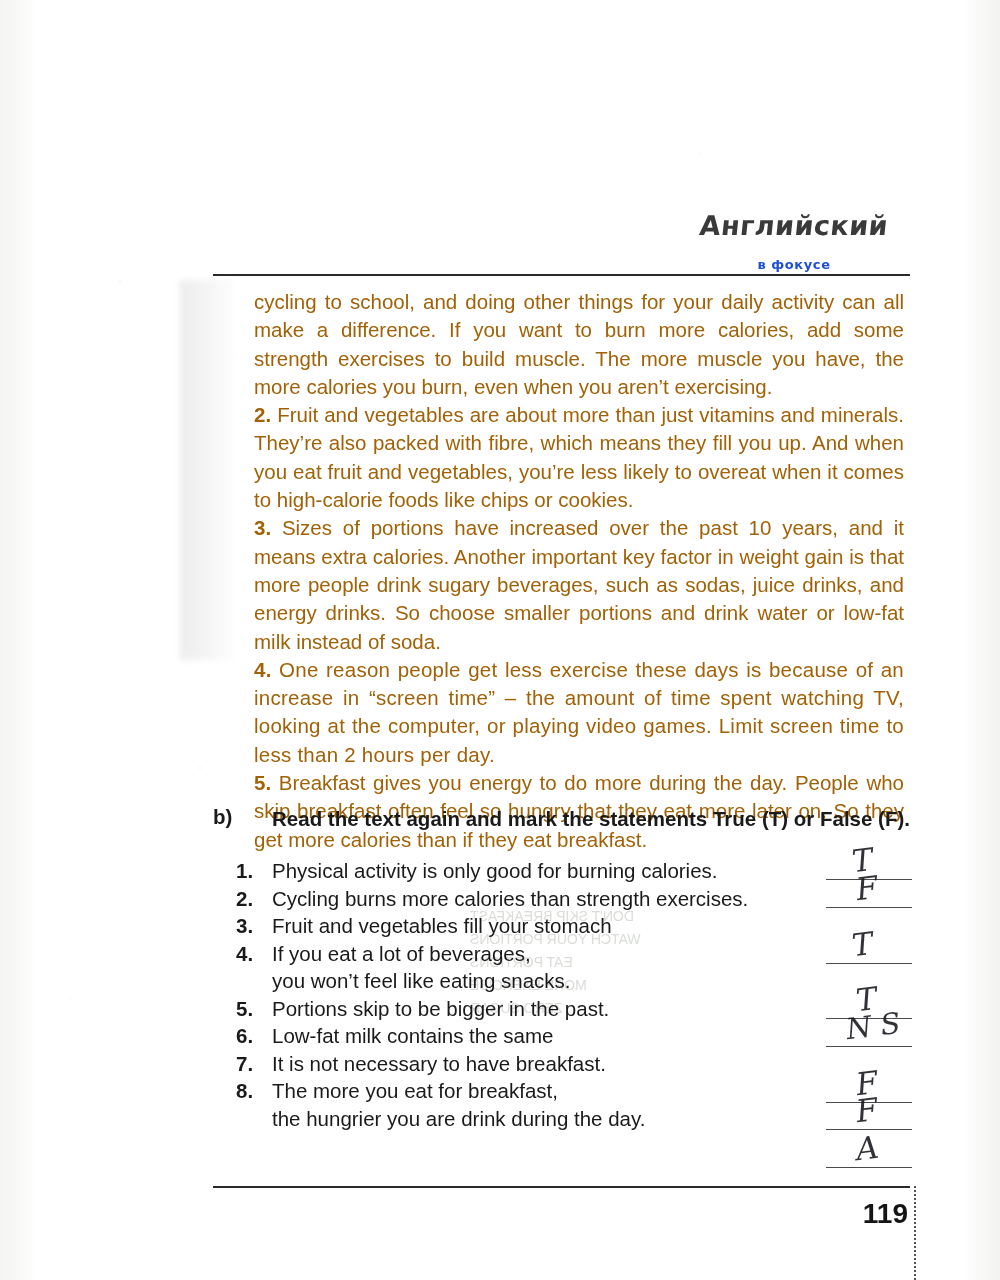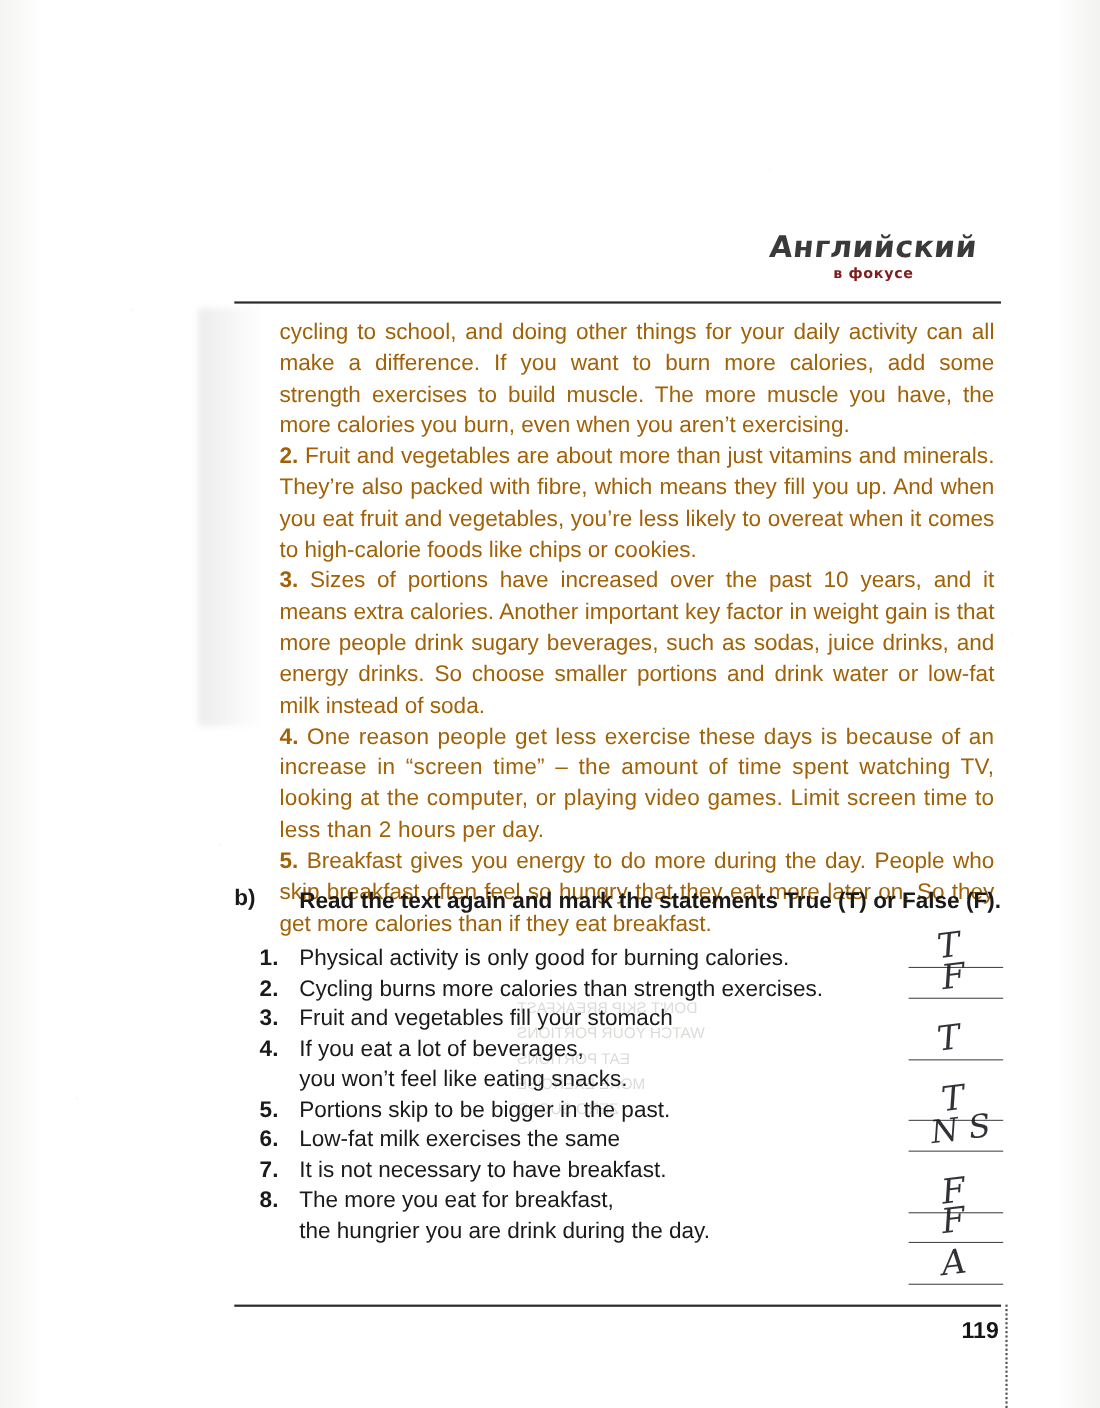--- a/index.html
+++ b/index.html
@@ -63,22 +63,22 @@
     font-size: 27px;
     letter-spacing: .5px;
     color: #3a3a3a;
     transform: skewX(-6deg);
     line-height: 1;
   }
   .logo-sub {
     font-family: "DejaVu Sans", sans-serif;
     font-weight: bold;
     font-size: 13px;
-    color: #7f1d1d;
-    margin-top: 3px;
+    color: #1d4ed8;
+    margin-top: 18px;
     letter-spacing: .6px;
   }
 
   
   .rule-top {
     position: absolute;
     left: 213px; right: 90px;
     top: 274px;
     border-top: 2px solid #2a2a2a;
   }
@@ -165,21 +165,21 @@
     transform: rotate(-7deg);
     opacity: .88;
   }
 
   
   .page-num {
     position: absolute;
     right: 92px;
     top: 1198px;
     font-weight: bold;
-    font-size: 21px;
+    font-size: 28px;
     color: #141414;
   }
   .dotted-edge {
     position: absolute;
     right: 84px;
     top: 1186px;
     bottom: 0;
     border-left: 2px dotted #555;
     height: 94px;
   }
@@ -252,21 +252,21 @@
     <div class="st-row">
       <span class="st-num">4.</span>
       <span class="st-text"><span>If you eat a lot of beverages,</span><span class="l2">you won’t feel like eating snacks.</span></span>
     </div>
     <div class="st-row">
       <span class="st-num">5.</span>
       <span class="st-text">Portions skip to be bigger in the past.</span>
     </div>
     <div class="st-row">
       <span class="st-num">6.</span>
-      <span class="st-text"><span>Low-fat milk exercises the same</span></span>
+      <span class="st-text"><span>Low-fat milk contains the same</span></span>
     </div>
     <div class="st-row">
       <span class="st-num">7.</span>
       <span class="st-text">It is not necessary to have breakfast.</span>
     </div>
     <div class="st-row">
       <span class="st-num">8.</span>
       <span class="st-text"><span>The more you eat for breakfast,</span><span class="l2">the hungrier you are drink during the day.</span></span>
     </div>
   </div>

